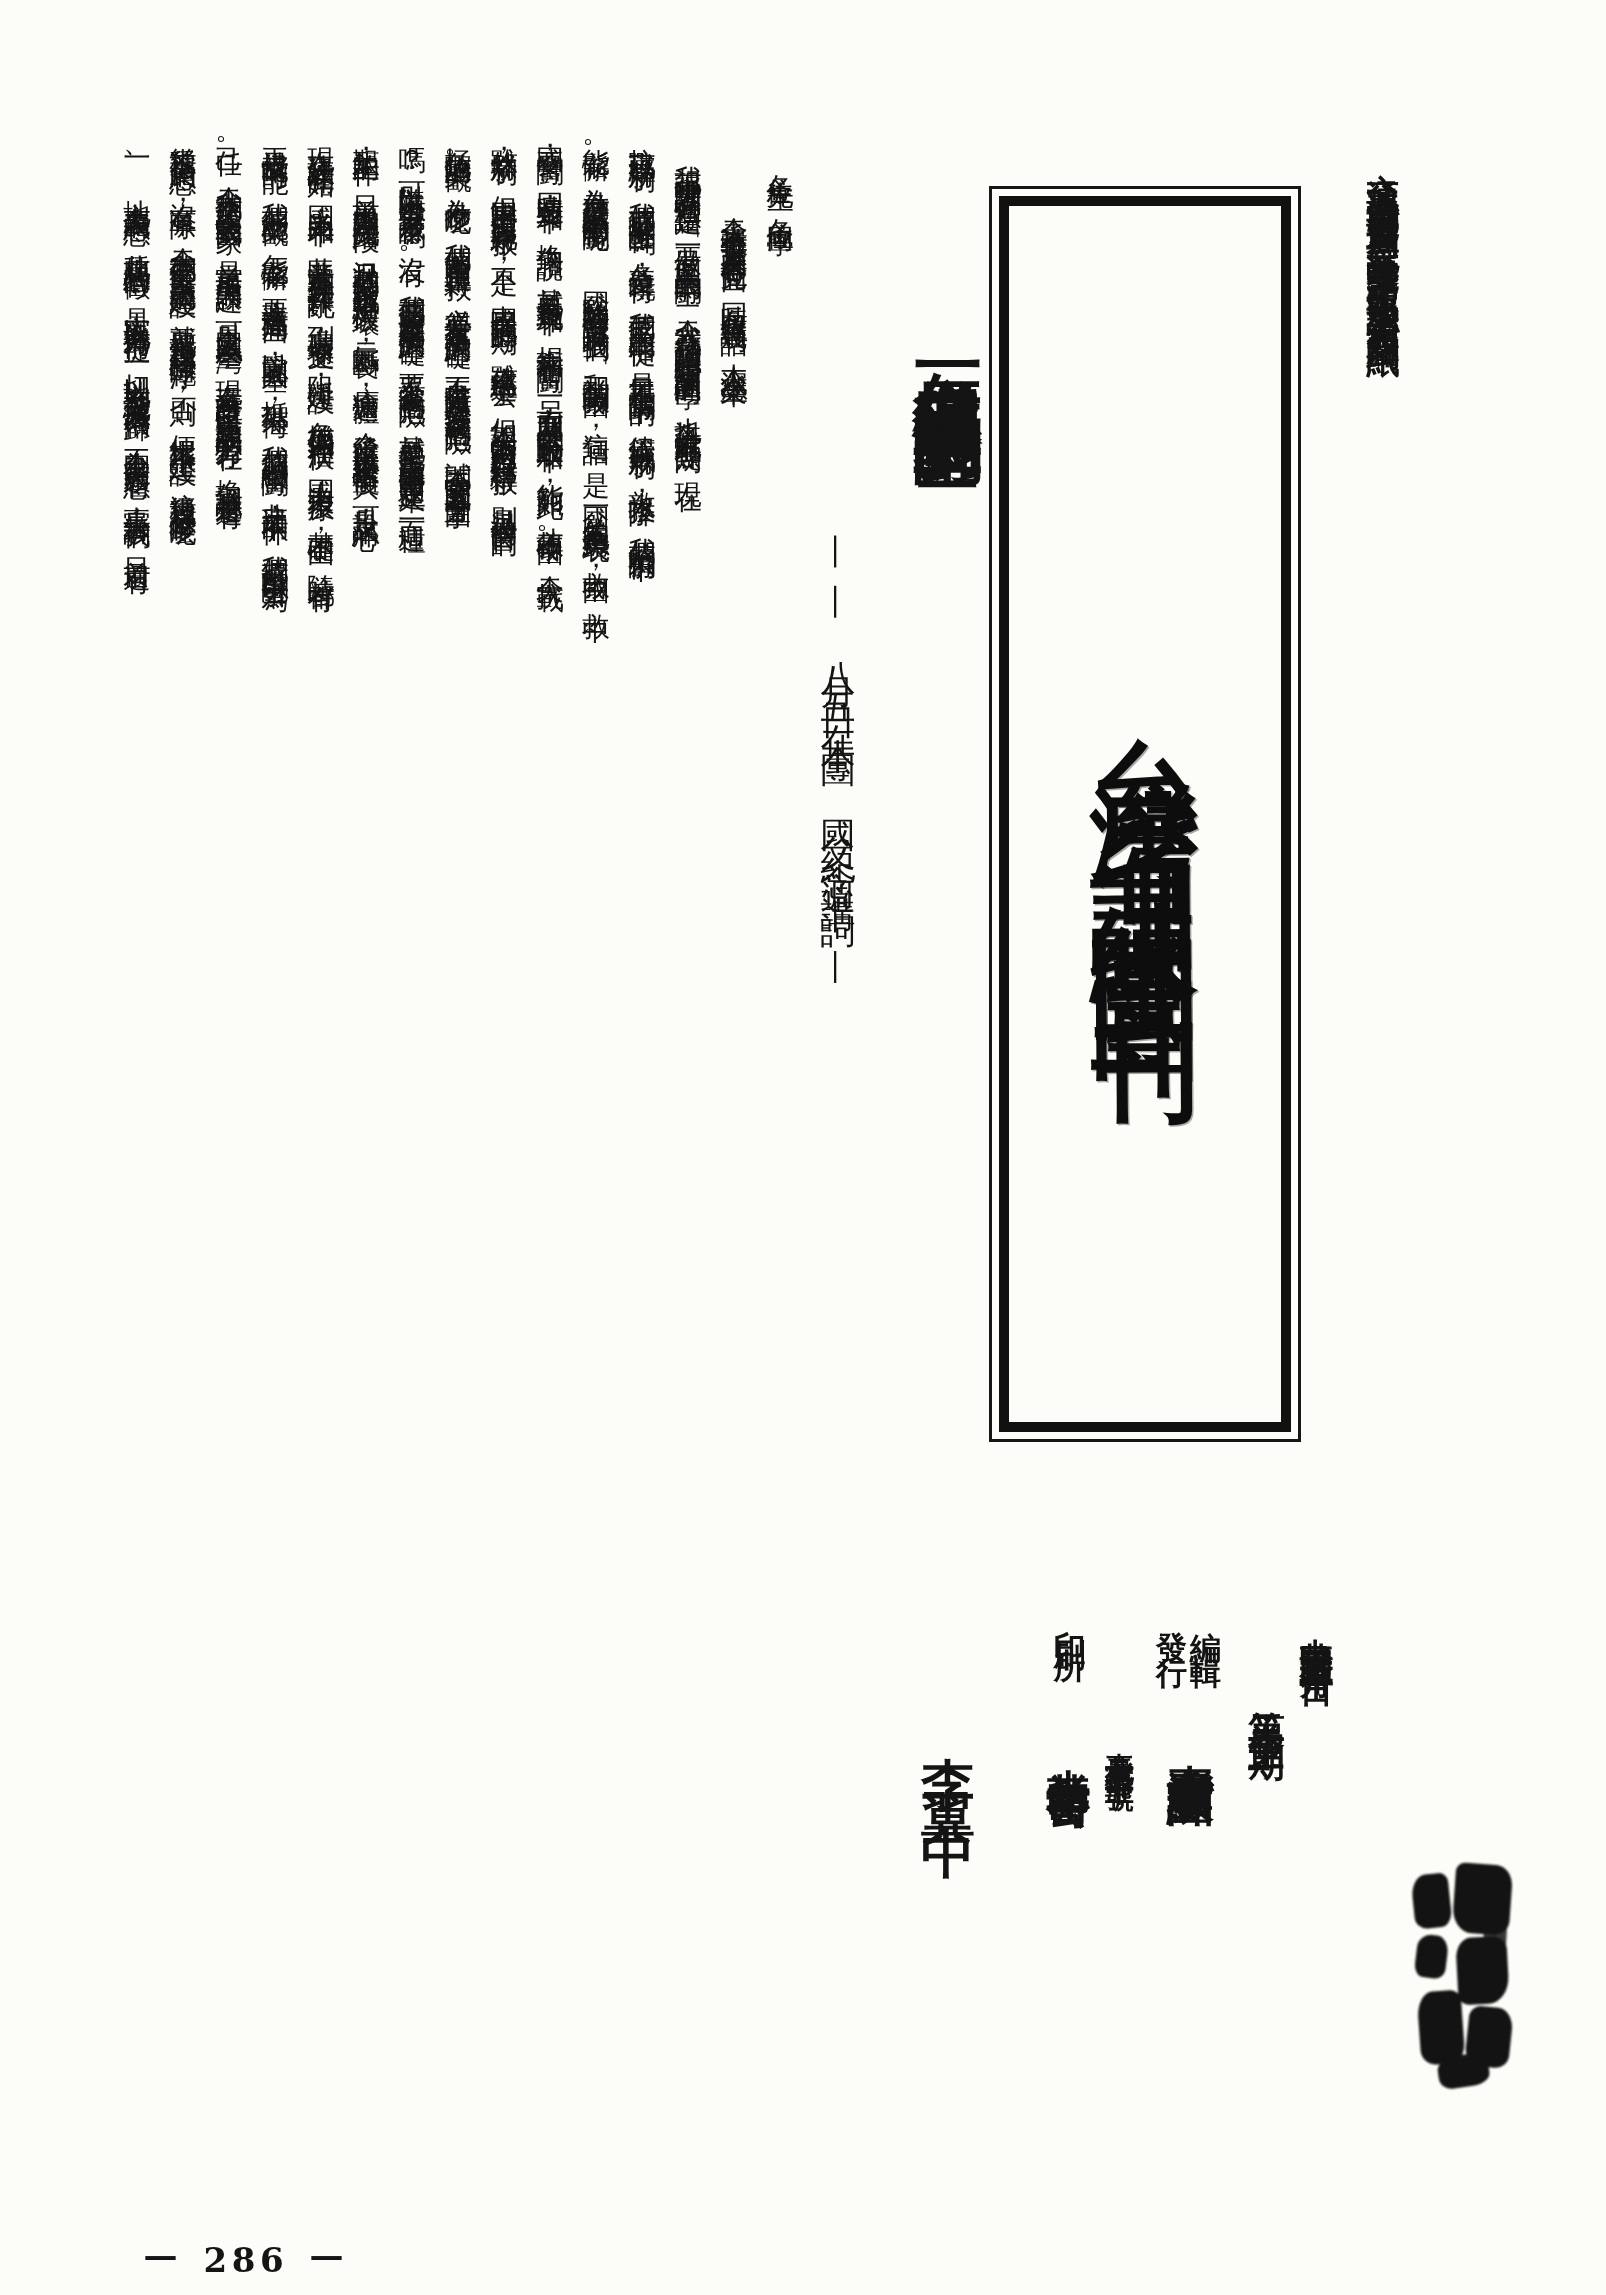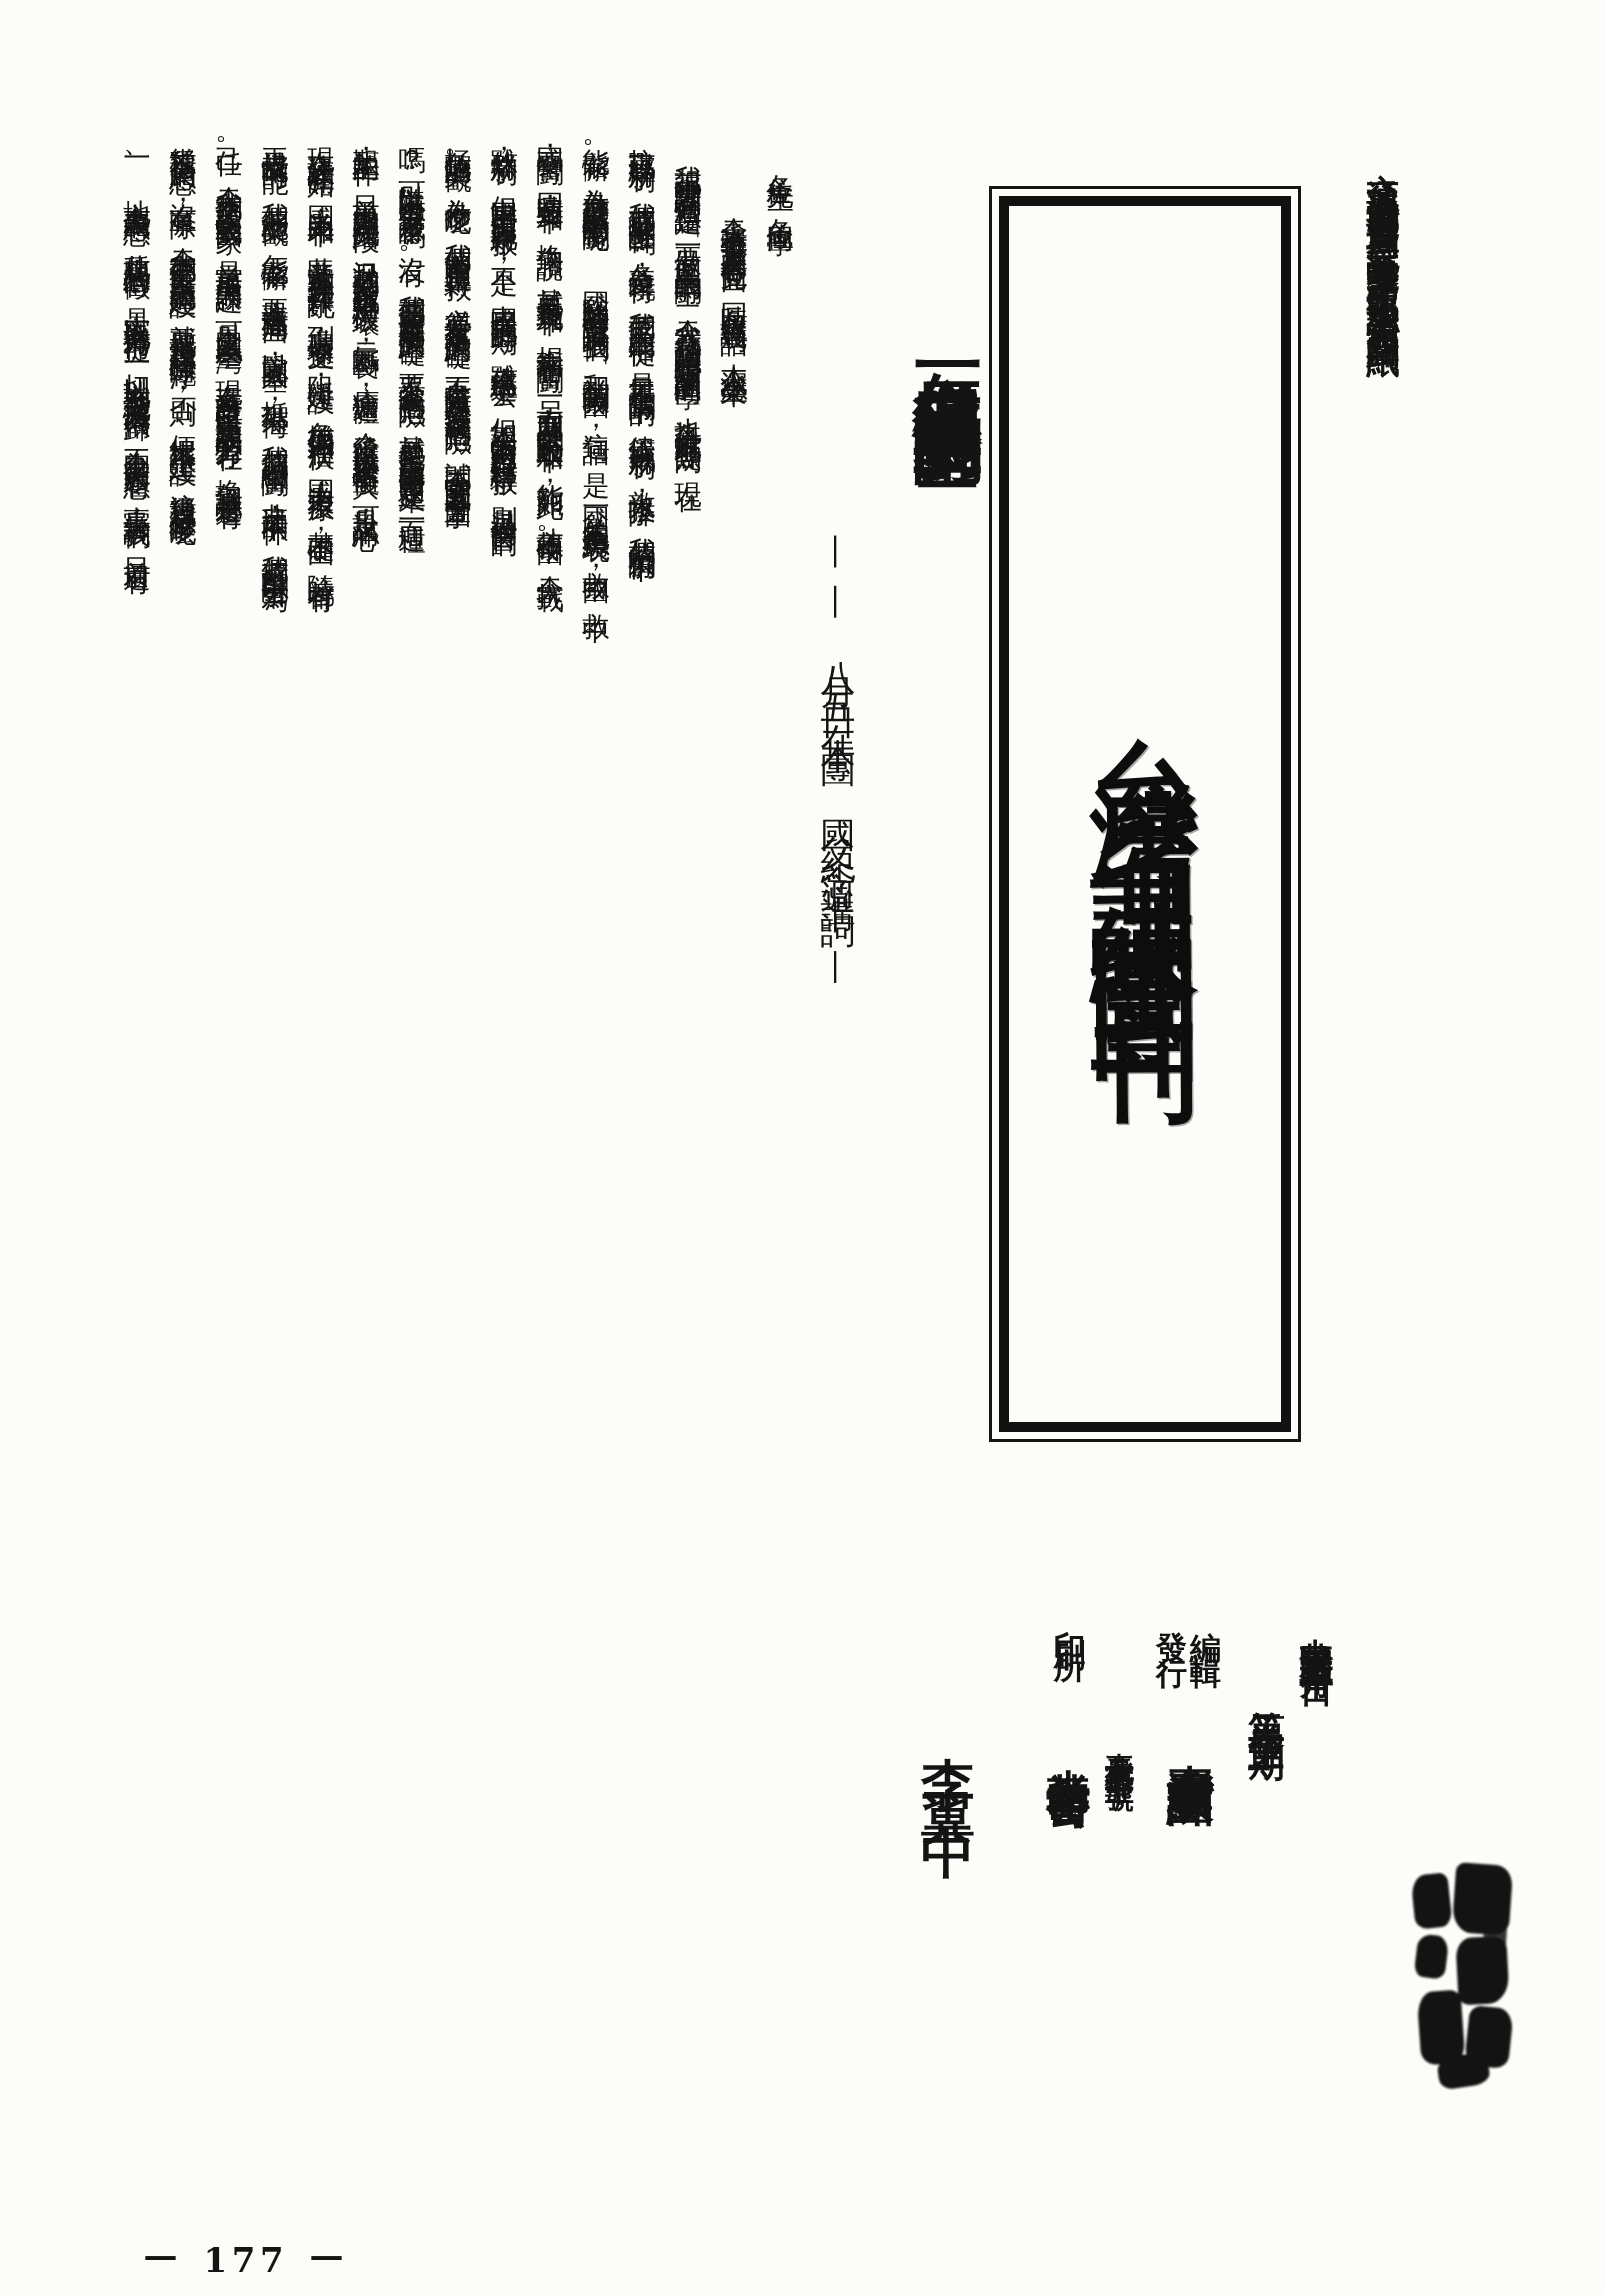--- a/index.html
+++ b/index.html
@@ -104,21 +104,21 @@
 <div class="vcol bodycol" style="left:442px;top:126px;">極危險的樂觀。為什麼呢？我們知道中國真正得救，必得要有萬年不拔的基礎，不再有隨時遭受外族侵凌滅亡的危險。試問今天中國的國基十分鞏固了</div>
 <div class="vcol bodycol" style="left:396px;top:126px;">嗎？可以隨時不遭受外力威脅了嗎？沒有。我們要奠定國族萬年不拔的基礎，要不受被滅亡的危險，就是要把三民主義的新中國建立起來。而這一種</div>
 <div class="vcol bodycol" style="left:350px;top:126px;">艱鉅的工作，目前尚未達到完成階段，況且我們國家在抗戰中經過大破壞，元氣斷喪，瘡痍遍體，今後亟應以大建設來從事復興。可是說來痛心，</div>
 <div class="vcol bodycol" style="left:305px;top:126px;">現在建設才在開始，國內尚未和平，共匪黨還在到處擁兵作亂，到處破壞交通，阻礙建設，危機仍然四在潛伏，國力迄未復原，基礎不固，隨時都有</div>
 <div class="vcol bodycol" style="left:259px;top:126px;">再被侵略的可能，我們怎能樂觀？怎能鬆懈？要改造這種局面，以鞏固國基，抵禦外侮，我們就須繼續奮鬪，非達目的不休，我們還應當以鬪士引為</div>
 <div class="vcol bodycol" style="left:213px;top:126px;">己任。今天我們建設三民主義的國家，是當前最重大的課題，可是全國以及臺灣，現在還有許多阻碍三民主義建設的惡勢力存在，換句話說就是還有</div>
 <div class="vcol bodycol" style="left:167px;top:126px;">幾種不良的思想，沒有革除，今天我們要從事三民主義的建設，就要把這幾種思想掃除乾淨，否則，便根本談不上建設、這幾種思想是什麼呢？</div>
 <div class="vcol bodycol" style="left:121px;top:143px;">一、地方主義的思想：此種思想的特徵，是大家以地方為前提，一切以地方利益地方感情為依歸，不為國家民族着想。事寔告訴我們，目前還有</div>
 
 <div class="page-number">
-  <span class="dash">—</span><span>177</span><span class="dash">—</span>
+  <span class="dash">—</span><span>286</span><span class="dash">—</span>
 </div>
 
 <div class="stamp">
   <i></i>
     <i></i>
     <i></i>
     <i></i>
     <i></i>
     <i></i>
     <i></i>

